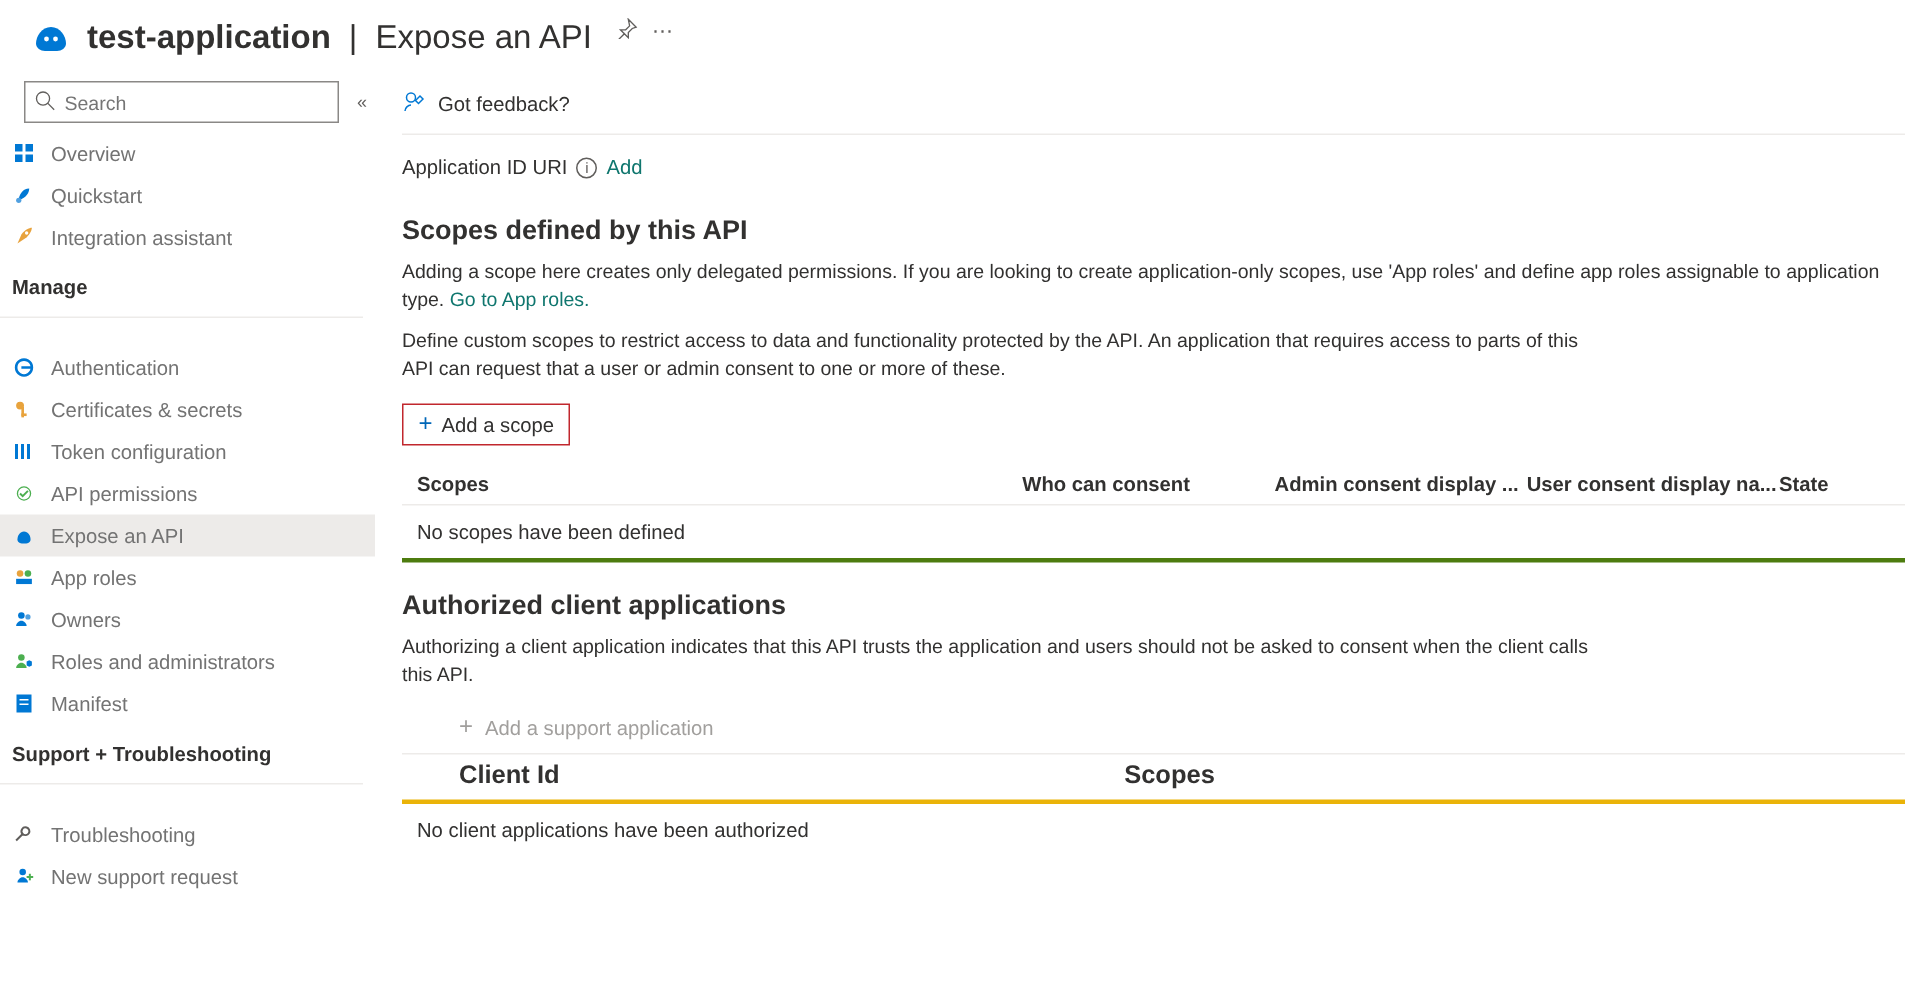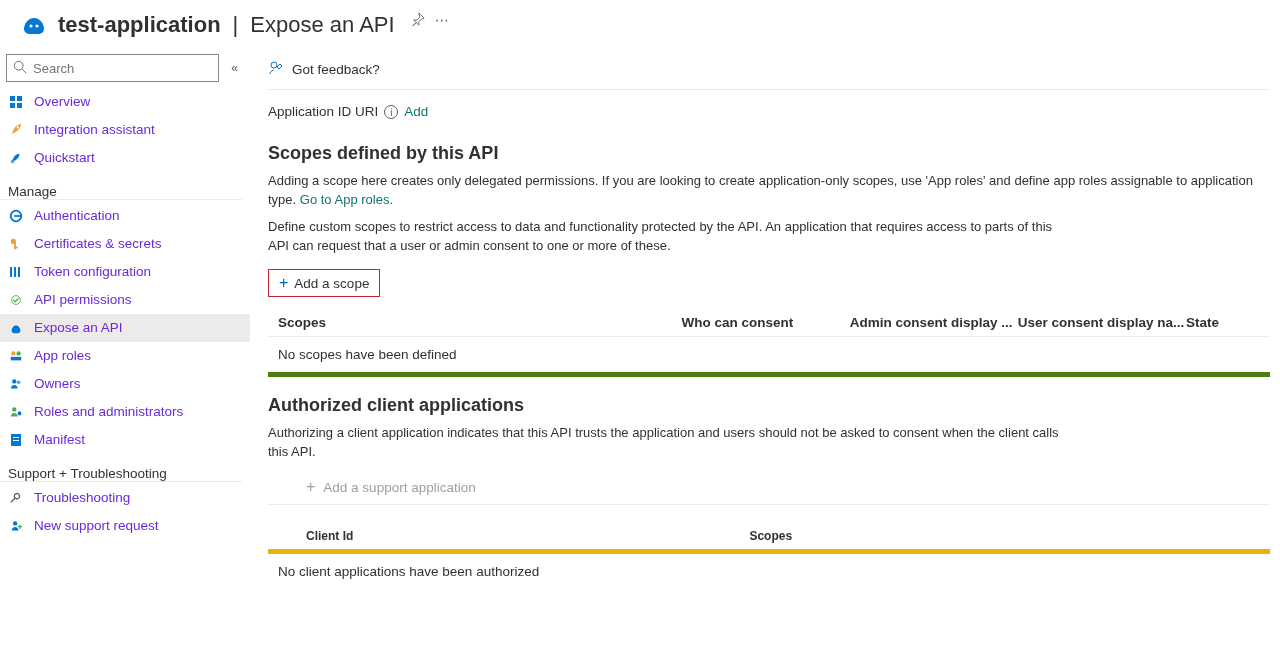--- a/index.html
+++ b/index.html
@@ -29,50 +29,50 @@
   .pin-icon { margin-left: 6px; }
   .layout {
     display: flex;
     height: calc(672px - 50px);
   }
   .sidebar {
     width: 250px;
     flex-shrink: 0;
     padding: 6px 0 0 0;
   }
-  .search-row { display:flex; align-items:center; gap:8px; padding: 0 8px 6px 6px;}
+  .search-row { display:flex; align-items:center; gap:8px; padding: 0 8px 6px 16px;}
   .search {
     flex: 1;
     display: flex;
     align-items: center;
     border: 1px solid #8a8886;
     height: 28px;
     padding: 0 6px;
     gap: 6px;
     background:#fff;
   }
   .search input {
     border: none; outline: none; flex:1; font-size:13px; color:#605e5c;
     background: transparent;
   }
   .collapse-icon { color:#605e5c; font-size:12px; cursor:pointer; padding:4px;}
   .nav-item {
-    display:flex; align-items:flex-start; gap:10px;
+    display:flex; align-items:center; gap:10px;
     padding: 6px 8px 6px 8px;
     cursor:pointer;
     font-size: 13.5px;
-    color: #6d28d9;
+    color: #737373;
   }
   .nav-item.active { background:#edebe9; }
   .nav-icon { width:16px; height:16px; display:inline-flex; align-items:center; justify-content:center; flex-shrink:0;}
   .section-hdr {
-    font-weight:400; font-size:13.5px; color:#323130;
-    padding: 12px 8px 0 8px;
+    font-weight:700; font-size:13.5px; color:#323130;
+    padding: 12px 8px 12px 8px;
     border-bottom: 1px solid #edebe9;
-    margin-bottom: 2px;
+    margin-bottom: 19px;
     margin-right: 8px;
   }
 
   .main {
     flex:1;
     padding: 6px 10px 0 18px;
     overflow:auto;
   }
   .cmdbar {
     display:flex; align-items:center; gap:8px;
@@ -92,26 +92,26 @@
   .add-scope-btn {
     display:inline-flex; align-items:center; gap:6px;
     border:1px solid #c1272d; padding:5px 10px; cursor:pointer;
     font-size:13.5px; color:#323130; margin-top:6px; margin-bottom:6px;
   }
   .plus-blue { color:#0067b8; font-size:16px; line-height:1; }
   .tbl { width:100%; margin-top:6px; }
   .tbl .th { display:flex; border-bottom:1px solid #edebe9; padding:6px 0 6px 10px; font-weight:600; font-size:13.5px;}
   .tbl .th > div { flex:1; }
   .tbl .th .c1 { flex:2.4;}
-  .tbl .empty { padding:10px 0 10px 10px; font-size:13.5px; border-bottom:5px solid #4d7c0f;}
+  .tbl .empty { padding:10px 0 10px 10px; font-size:13.5px; border-bottom:3px solid #4d7c0f;}
   .add-client {
     display:inline-flex; align-items:center; gap:8px;
     color:#a19f9d; padding:8px 0 8px 38px; font-size:13.5px;
   }
-  .tbl2-th { display:flex; border-bottom:5px solid #eab308; border-top:1px solid #edebe9; padding:24px 0 6px 38px; font-weight:600; font-size:12px;}
+  .tbl2-th { display:flex; border-bottom:3px solid #eab308; border-top:1px solid #edebe9; padding:4px 0 6px 38px; font-weight:600; font-size:17px;}
   .tbl2-th .c1 { width:46%; }
   .tbl2-empty { padding:10px 0 0 10px; font-size:13.5px;}
 </style>
 </head>
 <body>
 
 <div class="header">
   <span class="app-icon">
     <svg width="28" height="28" viewBox="0 0 28 28">
         <path fill="#0078d4" d="M4 17c0-5 4-11 10-11s10 6 10 11c0 3-3 5-6 5H10c-3 0-6-2-6-5z"></path>
@@ -152,34 +152,34 @@
             <rect x="8" y="1" width="5" height="5" fill="#0078d4"></rect>
             <rect x="1" y="8" width="5" height="5" fill="#0078d4"></rect>
             <rect x="8" y="8" width="5" height="5" fill="#0078d4"></rect>
           </svg>
         </span>
       <span>Overview</span>
     </div>
     <div class="nav-item">
       <span class="nav-icon">
           <svg width="14" height="14" viewBox="0 0 16 16">
+            <path fill="#0078d4" d="M4 12c0-4 3-9 8-9-0 5-5 8-8 9z"></path>
+            <circle cx="4" cy="12" r="2" fill="#50a0e0"></circle>
+          </svg>
+        </span>
+      <span>Quickstart</span>
+    </div>
+    <div class="nav-item">
+      <span class="nav-icon">
+          <svg width="14" height="14" viewBox="0 0 16 16">
             <path fill="#e8a33d" d="M3 13l3-7c2-3 6-5 8-5 0 2-2 6-5 8l-6 4z"></path>
             <circle cx="10" cy="5" r="1.3" fill="#fff"></circle>
           </svg>
         </span>
       <span>Integration assistant</span>
-    </div>
-    <div class="nav-item">
-      <span class="nav-icon">
-          <svg width="14" height="14" viewBox="0 0 16 16">
-            <path fill="#0078d4" d="M4 12c0-4 3-9 8-9-0 5-5 8-8 9z"></path>
-            <circle cx="4" cy="12" r="2" fill="#50a0e0"></circle>
-          </svg>
-        </span>
-      <span>Quickstart</span>
     </div>
 
     <div class="section-hdr">Manage</div>
 
     <div class="nav-item">
       <span class="nav-icon">
           <svg width="14" height="14" viewBox="0 0 16 16">
             <path fill="none" stroke="#0078d4" stroke-width="2" d="M2 8a6 6 0 1 1 0 0.01"></path>
             <path fill="none" stroke="#0078d4" stroke-width="2" d="M6 8h8"></path>
           </svg>

